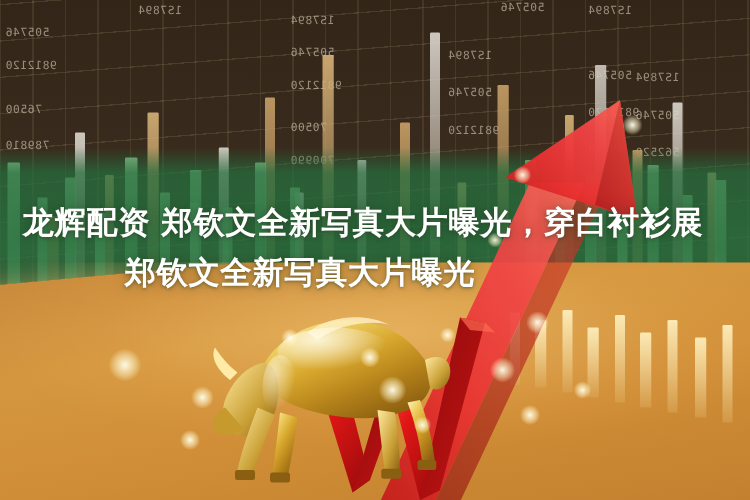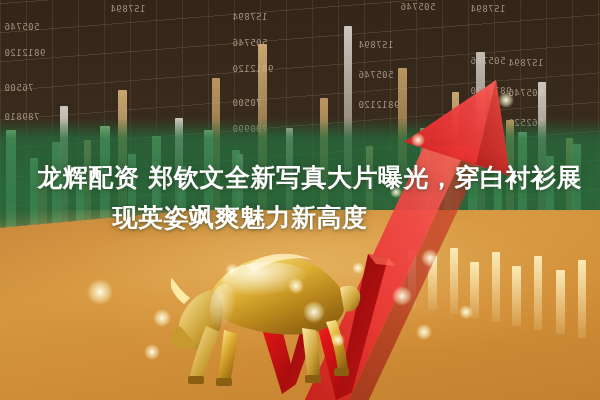--- a/index.html
+++ b/index.html
@@ -133,21 +133,21 @@
     position:absolute;left:0;right:0;top:158px;
     padding:0 18px;
     box-sizing:border-box;
     color:#ffffff;
     font-weight:bold;
     font-size:25px;
     line-height:40px;
     letter-spacing:.5px;
     text-shadow:0 1px 3px rgba(40,60,30,.55), 0 0 10px rgba(30,50,25,.35);
   }
-  .l1{text-align:right;}
+  .l1{text-align:left;}
   .l2{text-align:center;padding-right:120px;}
 </style>
 </head>
 <body>
 
 <div id="stage">
 
   <div class="board"></div>
   <div class="vgrid"></div>
   <div class="hgrid"></div>
@@ -345,16 +345,16 @@
       <div class="bokeh" style="left: 421px; top: 249px; width: 18px; height: 18px;"></div>
       <div class="bokeh" style="left: 459px; top: 305px; width: 14px; height: 14px;"></div>
       <div class="bokeh" style="left: 144px; top: 344px; width: 16px; height: 16px;"></div>
       <div class="bokeh" style="left: 390px; top: 186px; width: 12px; height: 12px;"></div>
       <div class="bokeh" style="left: 411px; top: 133px; width: 14px; height: 14px;"></div>
       <div class="bokeh" style="left: 498px; top: 92px; width: 16px; height: 16px;"></div>
     </div>
 
   <div class="headline">
     <div class="l1">龙辉配资 郑钦文全新写真大片曝光，穿白衬衫展</div>
-    <div class="l2">现英姿飒爽魅力新高度</div>
+    <div class="l2">郑钦文全新写真大片曝光</div>
   </div>
 
 </div>
 
 </body></html>

